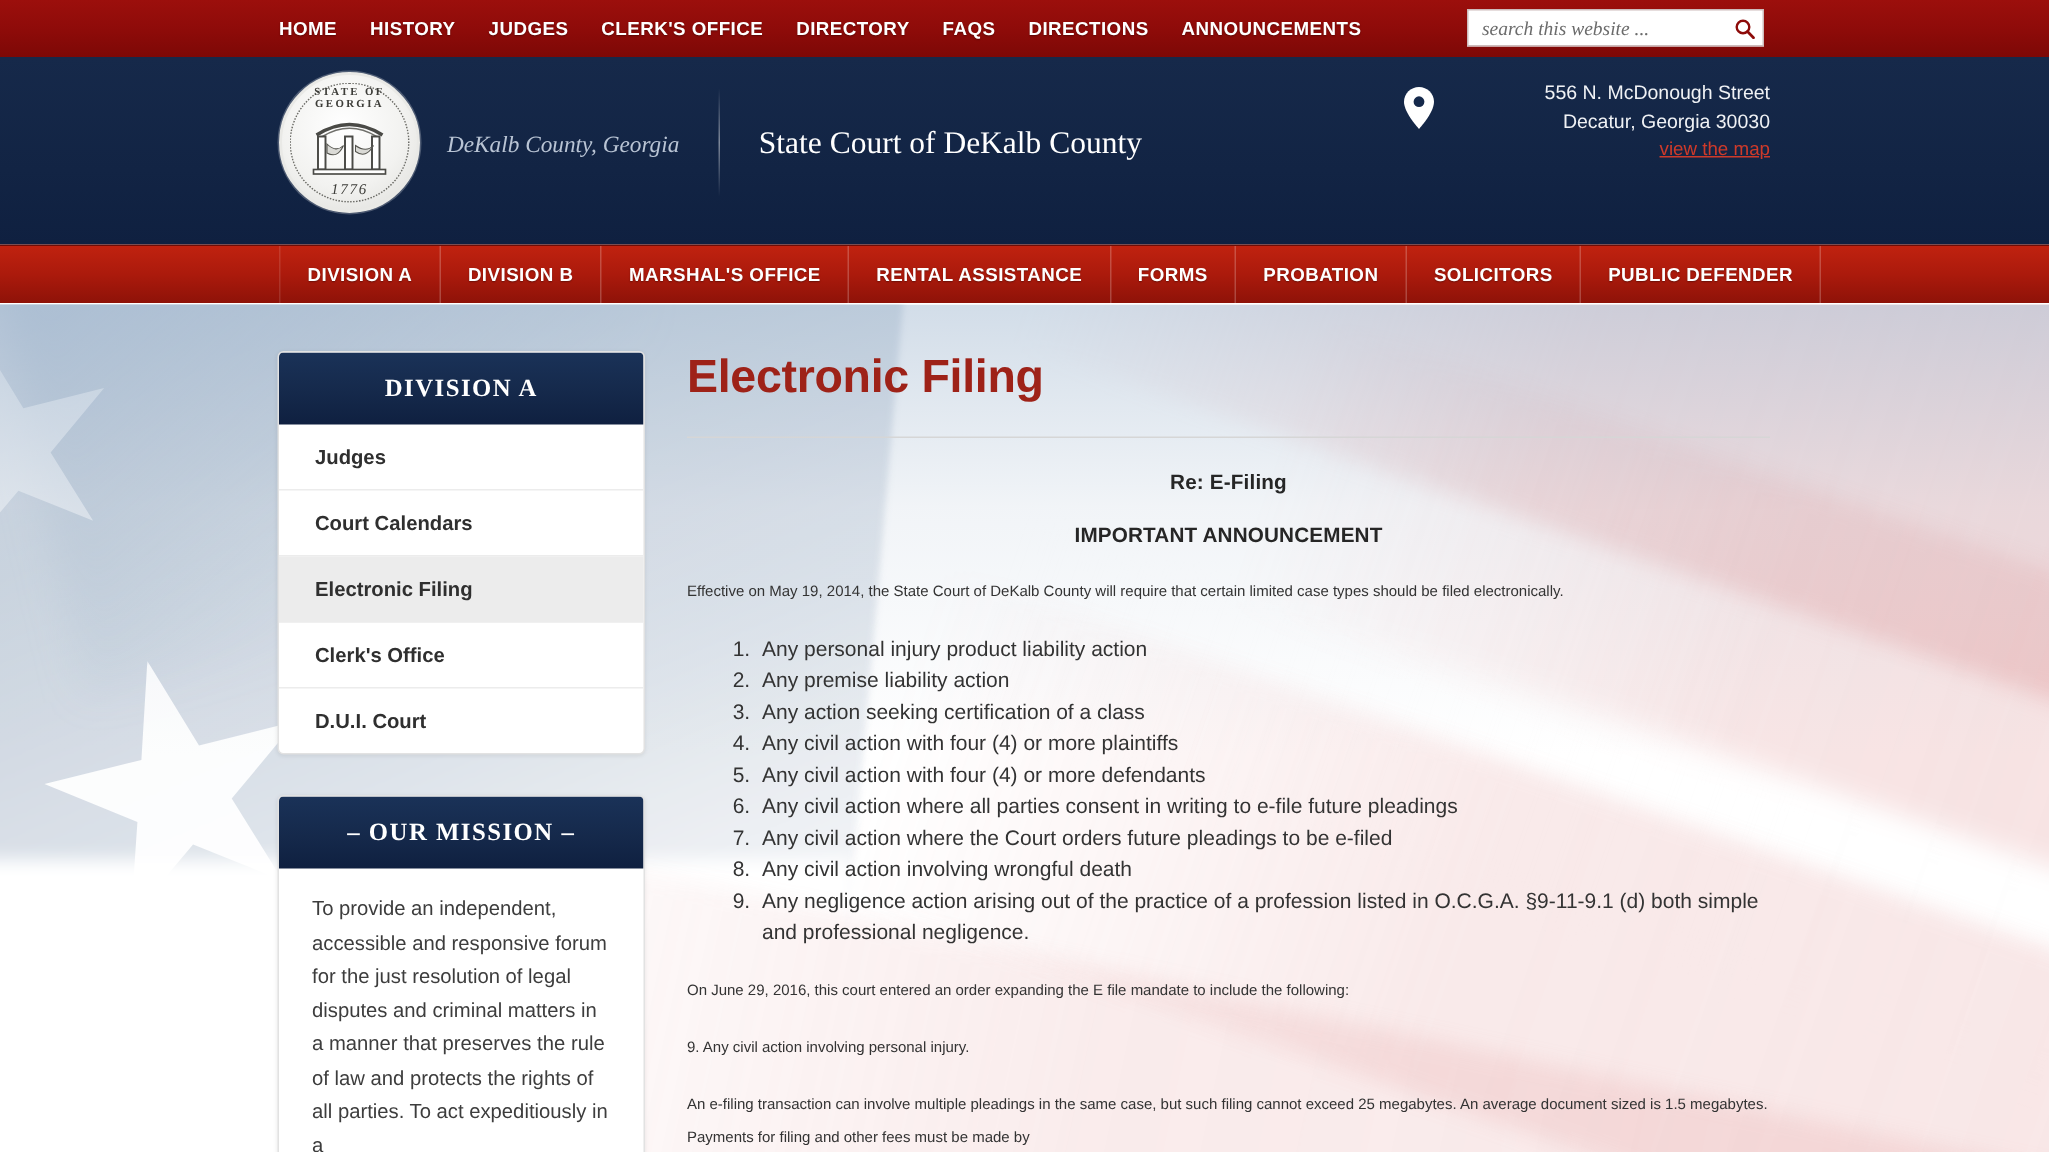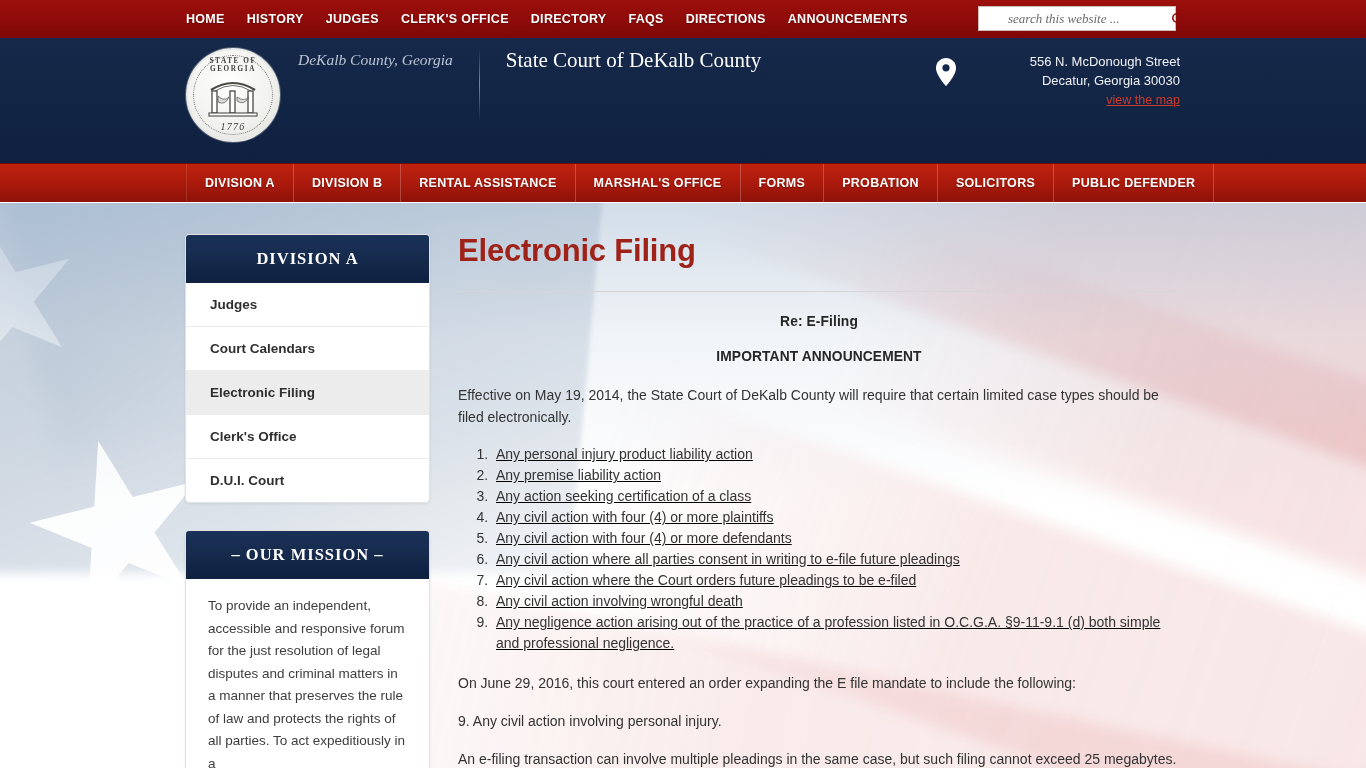--- a/index.html
+++ b/index.html
@@ -122,40 +122,39 @@
   }
   #search-input {
     border: none; outline: none;
     flex: 1; height: 100%;
     padding: 0 6px 0 9px;
     font-family: "Liberation Serif", serif;
     font-style: italic;
     font-size: 13px;
     color: #4a4a4a;
     background: transparent;
-    margin-left: 20px;
   }
   #search-input::placeholder { color: #6b6b6b; font-style: italic; }
   #search-btn {
     width: 28px; height: 100%;
     border: none; background: transparent;
     display: flex; align-items: center; justify-content: center;
     cursor: pointer;
   }
 
   
   #masthead {
     position: relative; z-index: 5;
     height: 125px;
     background: linear-gradient(180deg, #16294a 0%, #122444 60%, #0f2040 100%);
   }
   #brand {
     position: absolute;
     left: 186px; top: 10px;
-    display: flex; 
+    display: flex; align-items: center;
   }
   #seal {
     width: 94px; height: 94px;
     border-radius: 50%;
     background: radial-gradient(circle at 45% 38%, #ffffff 0%, #f2f2f0 55%, #dcdcd8 100%);
     border: 2px solid #e9e9e6;
     position: relative; overflow: hidden;
     box-shadow: 0 0 0 1px rgba(255,255,255,.25);
   }
   #seal .ring {
@@ -349,29 +348,28 @@
   }
   .center-head {
     text-align: center;
     font-size: 13.8px;
     font-weight: bold;
     color: #262626;
     margin-bottom: 20px;
     letter-spacing: .1px;
   }
   .para {
-    font-size: 14px;
+    font-size: 10px;
     line-height: 22px;
     color: #333333;
     margin-bottom: 16px;
   }
   ol.req-list {
-    margin: 0 0 18px 34px;
+    margin: 0 0 18px 46px;
     padding: 0;
-    text-decoration: underline;
   }
   ol.req-list li {
     font-size: 14px;
     line-height: 21px;
     color: #333333;
     margin-bottom: 0px;
     padding-left: 4px;
   }
 </style>
 </head>
@@ -459,22 +457,22 @@
     </svg>
     <span id="lang-label">Select Language</span>
     <span id="lang-sep"></span>
     <span id="lang-caret"></span>
   </div>
 </header>
 
 <nav id="mainnav">
   <a class="nav-item">DIVISION A</a>
   <a class="nav-item">DIVISION B</a>
+  <a class="nav-item">MARSHAL'S OFFICE</a>
   <a class="nav-item">RENTAL ASSISTANCE</a>
-  <a class="nav-item">MARSHAL'S OFFICE</a>
   <a class="nav-item">FORMS</a>
   <a class="nav-item">PROBATION</a>
   <a class="nav-item">SOLICITORS</a>
   <a class="nav-item">PUBLIC DEFENDER</a>
 </nav>
 
 <div id="wrap">
 
   <aside id="sidebar">
 

